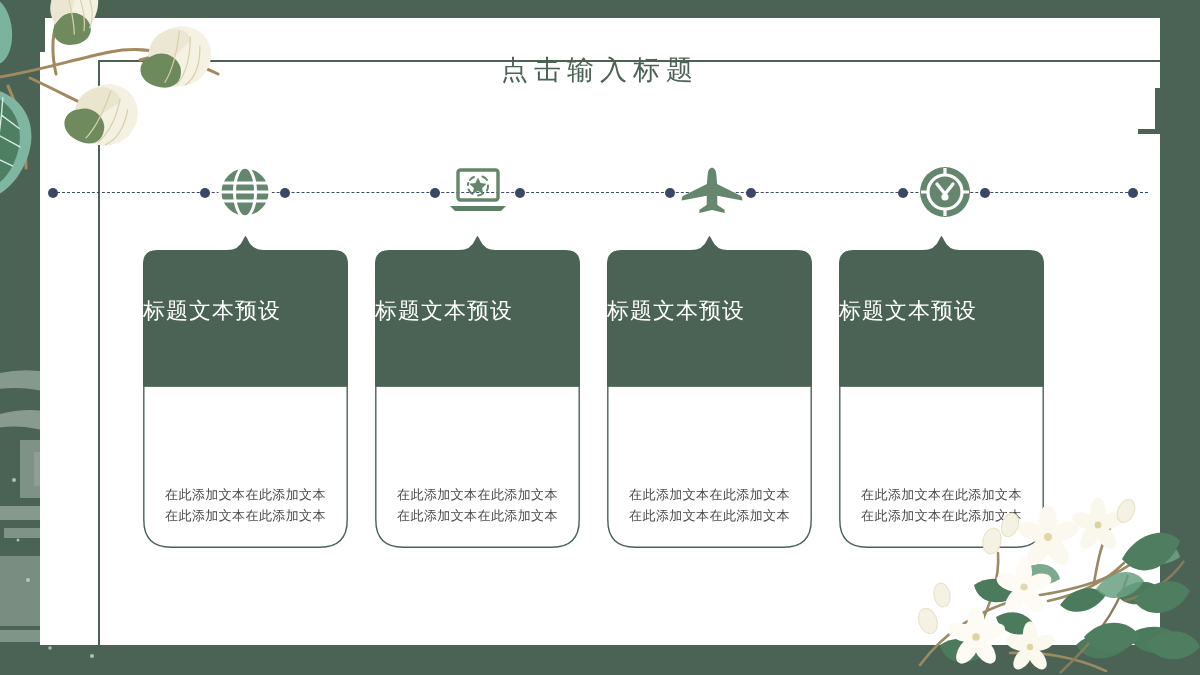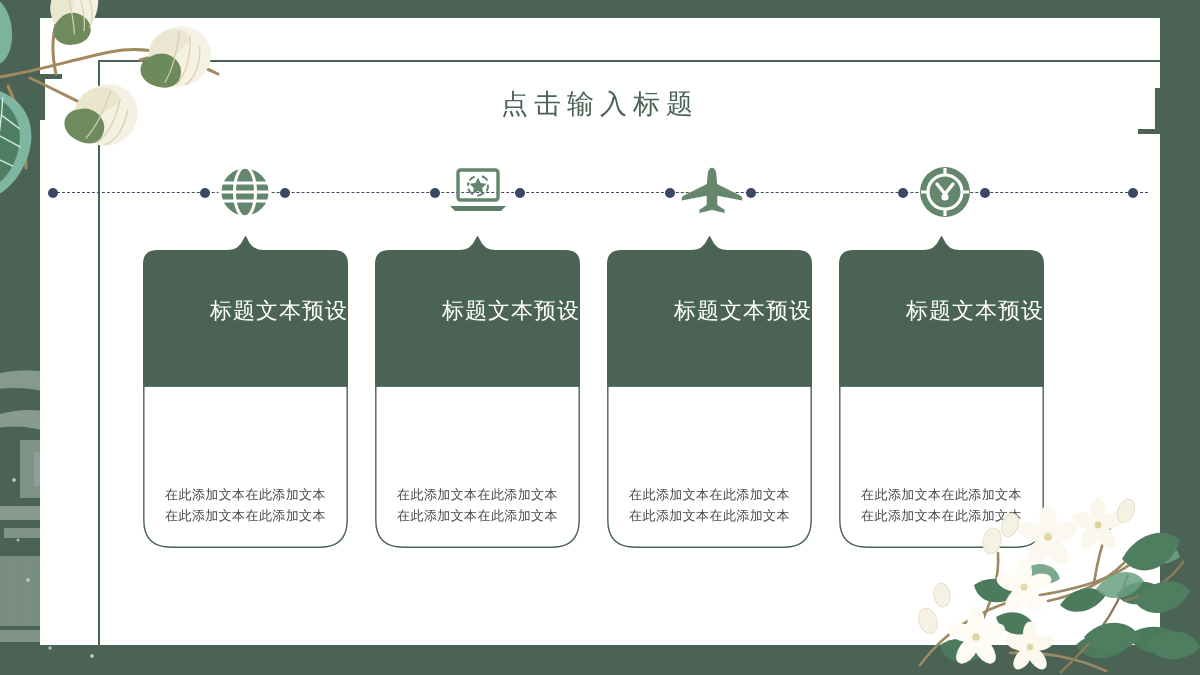--- a/index.html
+++ b/index.html
@@ -48,22 +48,23 @@
   }
 
   
   .title-block {
     position: absolute;
     left: 0; right: 0;
     top: 58px;
     height: 56px;
     display: flex;
     align-items: center;
-    justify-content: space-between;
+    justify-content: flex-end;
     gap: 0px;
+    flex-direction: column;
   }
   .bracket {
     width: 22px; height: 46px;
     position: relative;
     flex: none;
   }
   .bracket.left {
     border-left: 5px solid #4b6355;
     border-top: 5px solid #4b6355;
     align-self: flex-start;
@@ -141,21 +142,21 @@
   }
   .card-shape {
     position: absolute;
     inset: 0;
     width: 205px; height: 312px;
   }
   .card-head-text {
     position: absolute;
     left: 0; right: 0;
     top: 60px;
-    text-align: right;
+    text-align: left;
     color: #ffffff;
     font-size: 22px;
     letter-spacing: 1px;
     font-family: "Liberation Serif", "DejaVu Serif", serif;
   }
   .card-body-text {
     position: absolute;
     left: 22px; right: 22px;
     bottom: 22px;
     text-align: center;

